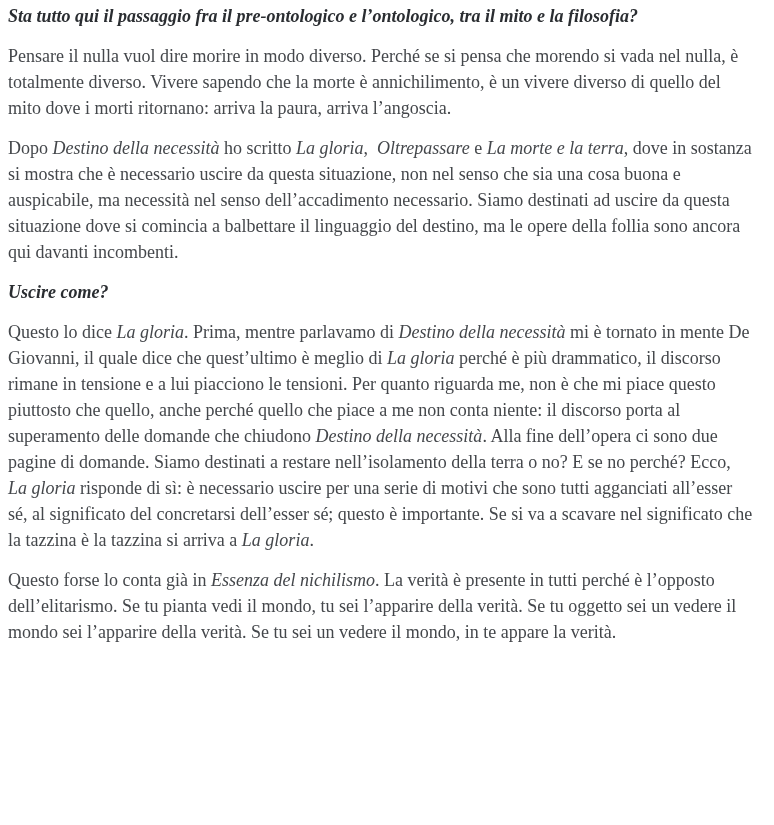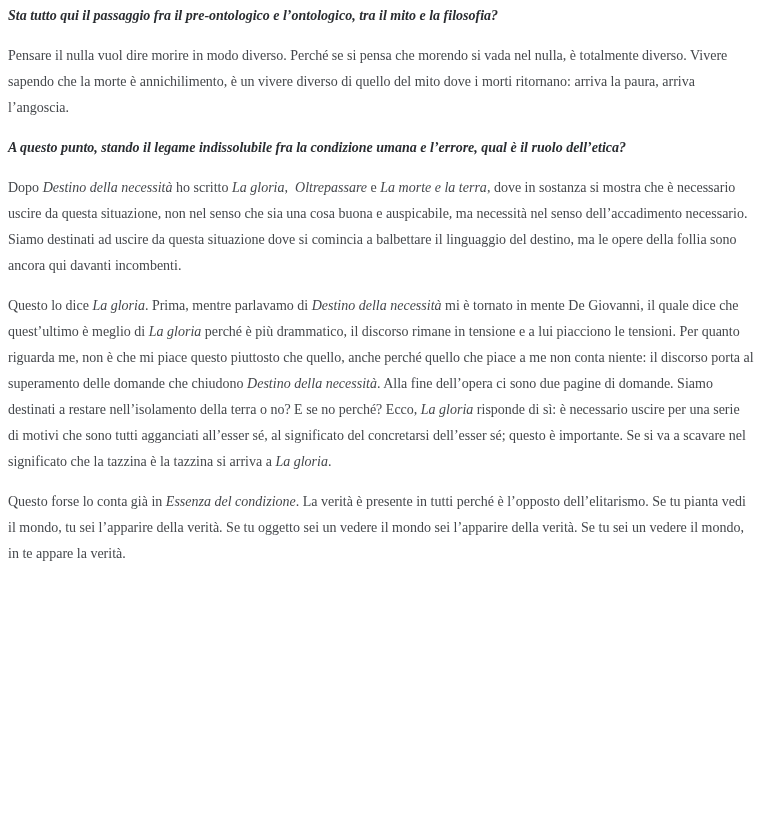--- a/index.html
+++ b/index.html
@@ -6,21 +6,21 @@
     margin: 0;
     padding: 0;
     background: #ffffff;
   }
   .article {
     box-sizing: border-box;
     width: 774px;
     min-height: 825px;
     padding: 3px 20px 4px 8px;
     font-family: "Liberation Serif", "DejaVu Serif", serif;
-    font-size: 14px;
+    font-size: 18px;
     line-height: 26px;
     text-rendering: optimizeLegibility;
   }
   .article p {
     margin: 0 0 14px 0;
     white-space: pre-wrap;
   }
   p.question {
     font-weight: bold;
     font-style: italic;
@@ -35,17 +35,17 @@
     font-style: italic;
     font-family: Liberation Serif, serif;
   }
 </style>
 </head>
 <body style="background: rgb(255, 255, 255);">
 
 <div class="article">
   <p class="question"><span>Sta tutto qui il passaggio fra il pre-ontologico e l’ontologico, tra il mito e la filosofia?</span></p>
   <p class="answer"><span>Pensare il nulla vuol dire morire in modo diverso. Perché se si pensa che morendo si vada nel nulla, è totalmente diverso. Vivere sapendo che la morte è annichilimento, è un vivere diverso di quello del mito dove i morti ritornano: arriva la paura, arriva l’angoscia.</span></p>
-  <p class="question"><span>A questo punto, stando il legame indissolubile fra la condizione umana e l’errore, qual è il ruolo dell’etica?</span></p>
   <p class="answer"><span>Dopo </span><em class="book-title">Destino della necessità</em><span> ho scritto </span><em class="book-title">La gloria</em><span>,  </span><em class="book-title">Oltrepassare</em><span> e </span><em class="book-title">La morte e la terra</em><span>, dove in sostanza si mostra che è necessario uscire da questa situazione, non nel senso che sia una cosa buona e auspicabile, ma necessità nel senso dell’accadimento necessario. Siamo destinati ad uscire da questa situazione dove si comincia a balbettare il linguaggio del destino, ma le opere della follia sono ancora qui davanti incombenti.</span></p>
+  <p class="question"><span>Uscire come?</span></p>
   <p class="answer"><span>Questo lo dice </span><em class="book-title">La gloria</em><span>. Prima, mentre parlavamo di </span><em class="book-title">Destino della necessità</em><span> mi è tornato in mente De Giovanni, il quale dice che quest’ultimo è meglio di </span><em class="book-title">La gloria</em><span> perché è più drammatico, il discorso rimane in tensione e a lui piacciono le tensioni. Per quanto riguarda me, non è che mi piace questo piuttosto che quello, anche perché quello che piace a me non conta niente: il discorso porta al superamento delle domande che chiudono </span><em class="book-title">Destino della necessità</em><span>. Alla fine dell’opera ci sono due pagine di domande. Siamo destinati a restare nell’isolamento della terra o no? E se no perché? Ecco, </span><em class="book-title">La gloria</em><span> risponde di sì: è necessario uscire per una serie di motivi che sono tutti agganciati all’esser sé, al significato del concretarsi dell’esser sé; questo è importante. Se si va a scavare nel significato che la tazzina è la tazzina si arriva a </span><em class="book-title">La gloria</em><span>.</span></p>
-  <p class="answer"><span>Questo forse lo conta già in </span><em class="book-title">Essenza del condizione</em><span>. La verità è presente in tutti perché è l’opposto dell’elitarismo. Se tu pianta vedi il mondo, tu sei l’apparire della verità. Se tu oggetto sei un vedere il mondo sei l’apparire della verità. Se tu sei un vedere il mondo, in te appare la verità.</span></p>
+  <p class="answer"><span>Questo forse lo conta già in </span><em class="book-title">Essenza del nichilismo</em><span>. La verità è presente in tutti perché è l’opposto dell’elitarismo. Se tu pianta vedi il mondo, tu sei l’apparire della verità. Se tu oggetto sei un vedere il mondo sei l’apparire della verità. Se tu sei un vedere il mondo, in te appare la verità.</span></p>
 </div>
 
 </body></html>

